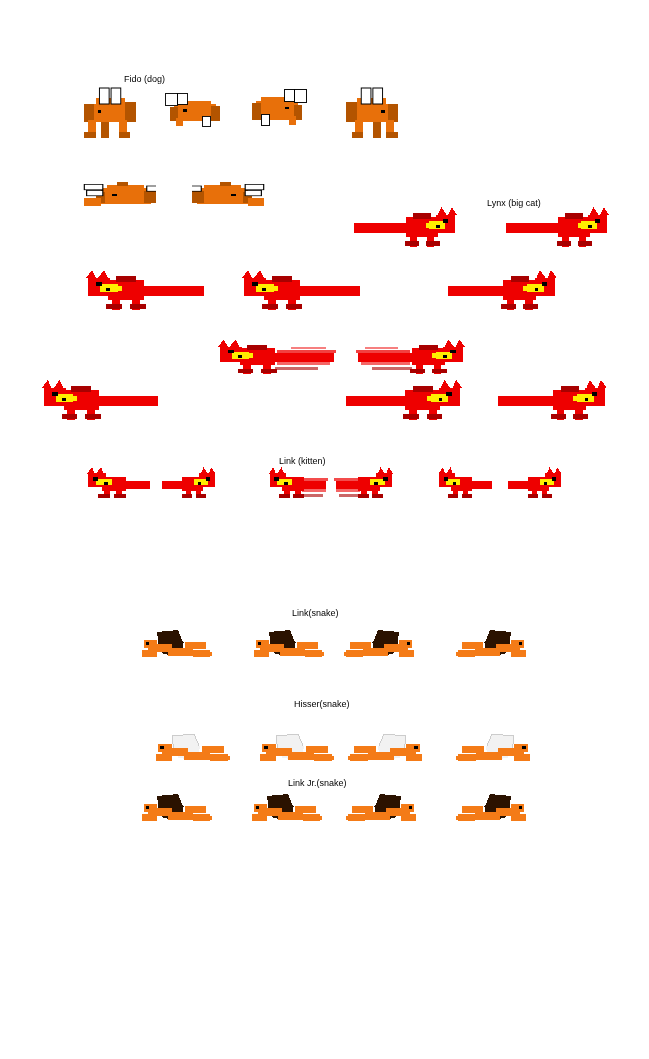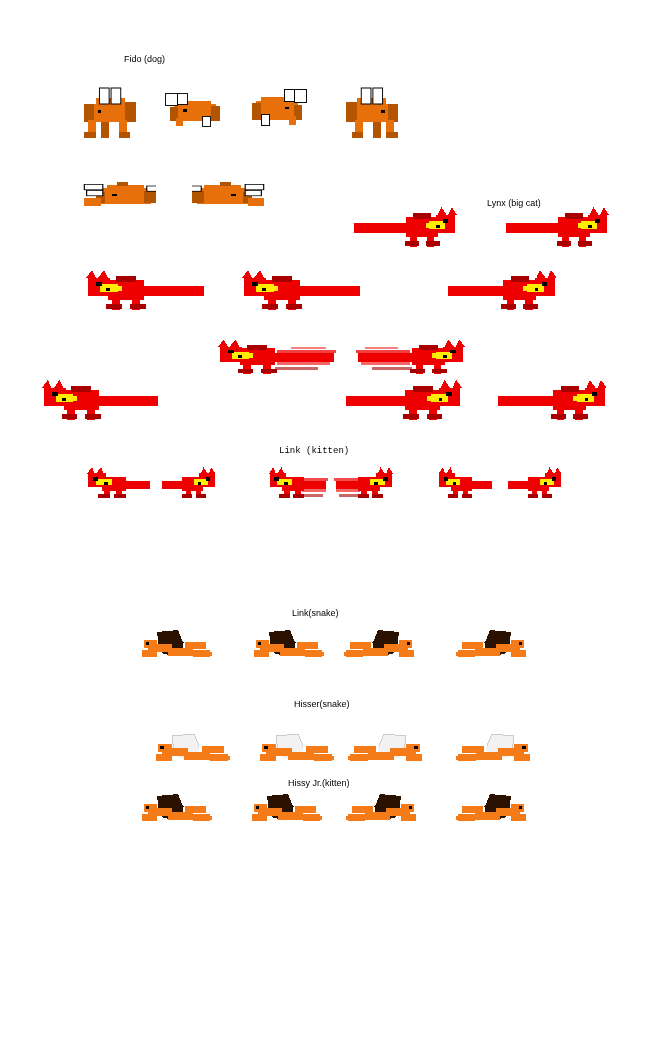--- a/index.html
+++ b/index.html
@@ -35,26 +35,26 @@
     display: block;
     width: 100%;
     height: 100%;
     shape-rendering: crispEdges;
   }
 </style>
 </head>
 <body>
 
 <div id="sheet">
-    <div class="label" style="left:124px; top:54px;">Fido (dog)</div>
+    <div class="label" style="left:124px; top:74px;">Fido (dog)</div>
     <div class="label" style="left:487px; top:198px;">Lynx (big cat)</div>
-    <div class="label" style="left:279px; top:446px;font-family:Liberation Mono, monospace;">Link (kitten)</div>
+    <div class="label" style="left:279px; top:456px;">Link (kitten)</div>
     <div class="label" style="left:292px; top:608px;">Link(snake)</div>
     <div class="label" style="left:294px; top:699px;">Hisser(snake)</div>
-    <div class="label" style="left:288px; top:778px;">Hissy Jr.(kitten)</div>
+    <div class="label" style="left:288px; top:778px;">Link Jr.(snake)</div>
     <div class="sprite-group">
       <div class="sprite" style="left:82px; top:86px; width:62px; height:56px;">
         <svg viewBox="0 0 62 56" width="62" height="56">
           <g transform="scale(0.96875,1)">
             <rect x="8" y="18" width="42" height="18" fill="#e8700a"></rect>
             <rect x="14" y="12" width="30" height="8" fill="#e8700a"></rect>
             <rect x="2" y="18" width="10" height="18" fill="#b35400"></rect>
             <rect x="44" y="16" width="12" height="20" fill="#b35400"></rect>
             <rect x="6" y="34" width="8" height="18" fill="#e8700a"></rect>
             <rect x="20" y="36" width="8" height="16" fill="#b35400"></rect>

